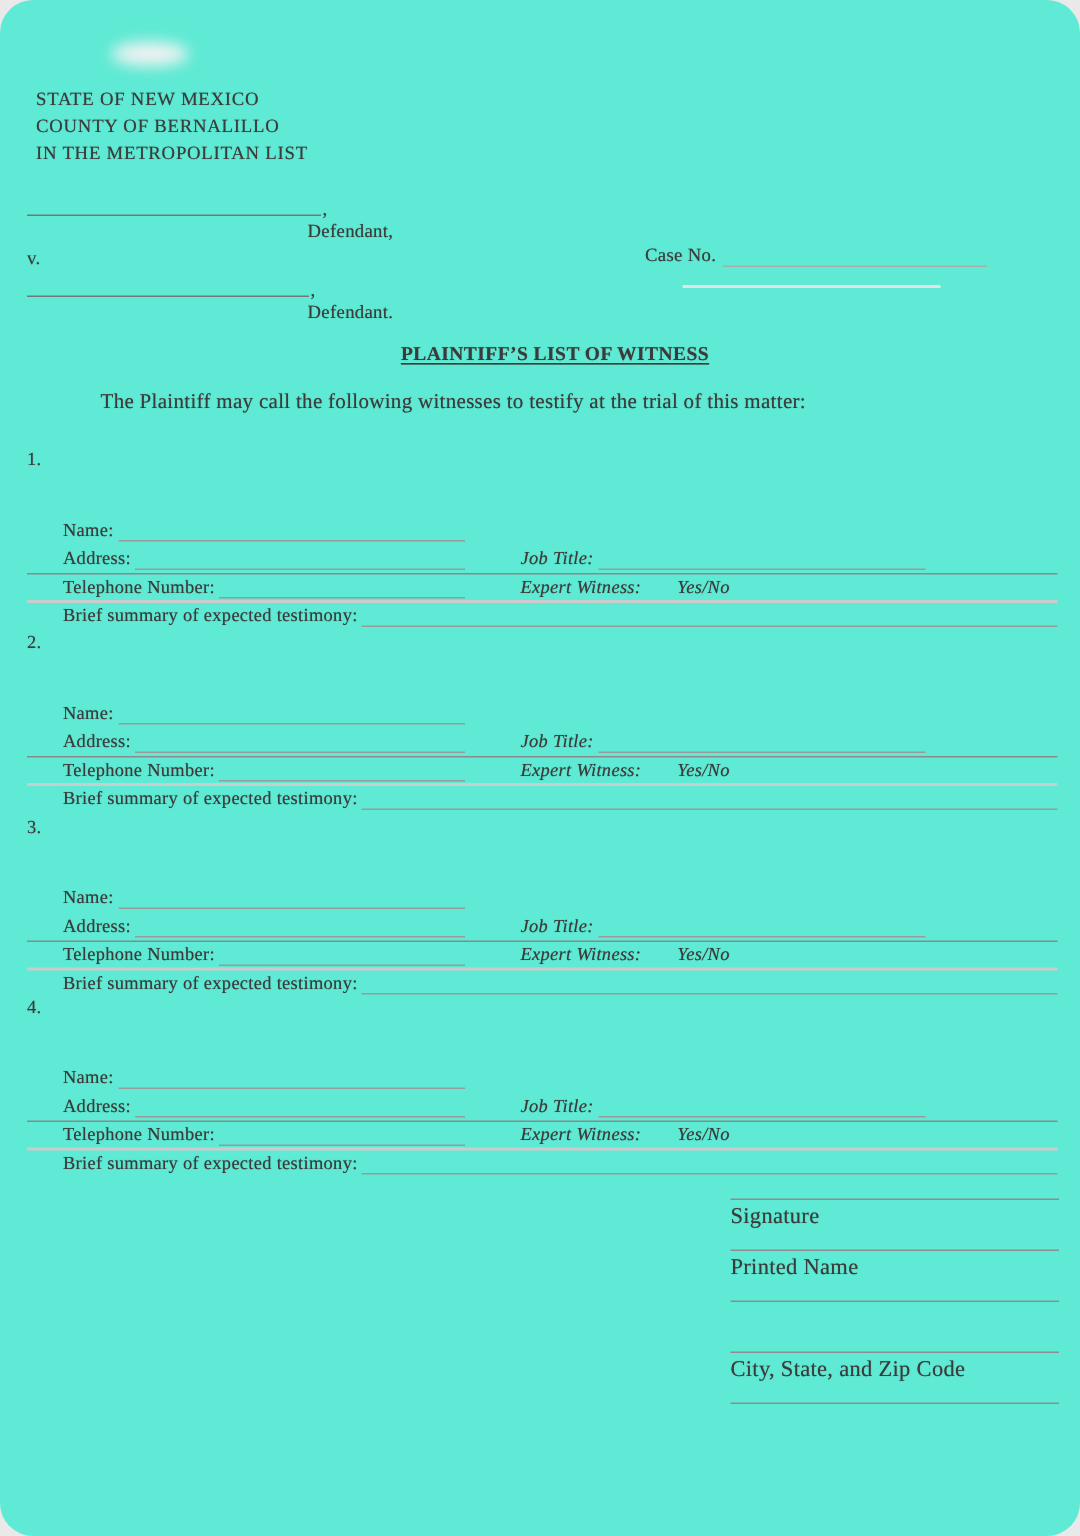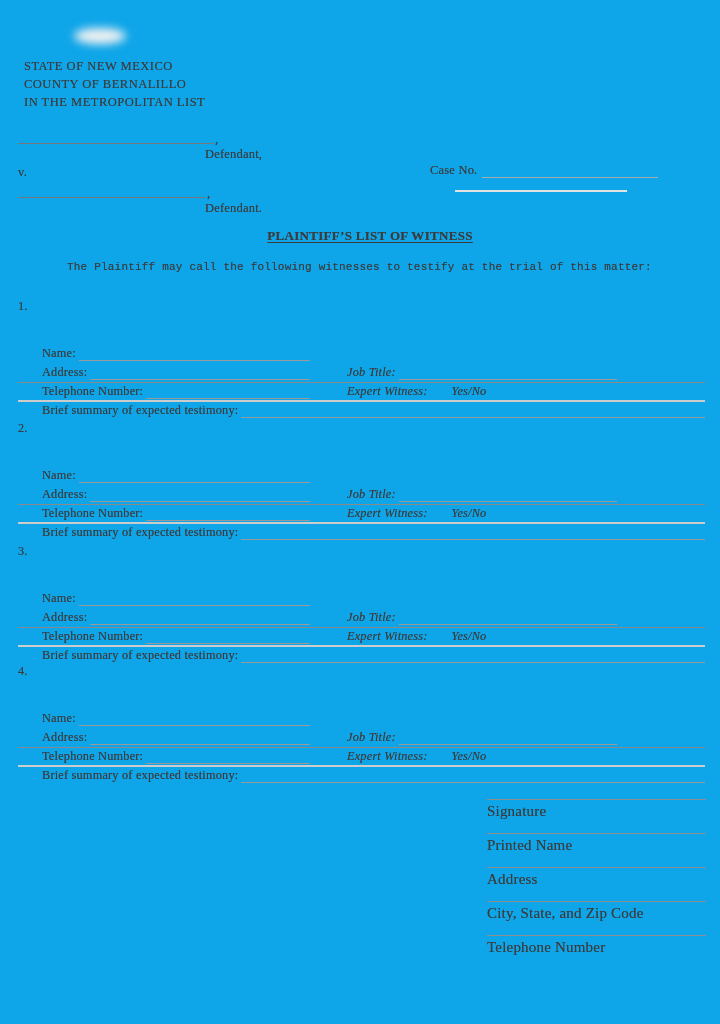--- a/index.html
+++ b/index.html
@@ -3,25 +3,26 @@
 <meta charset="utf-8">
 <style>
   :root{
     --ink:#3b3b3b;
     --fline:#9a9a9a;
     --sep1:#8a8a8a;
     --sep2:#cccccc;
   }
   html,body{margin:0;padding:0;background:#e9e9e9;}
   .page{
-    position:relative;width:720px;height:1024px;background:#0ea5e9;
+    position:relative;width:720px;height:1024px;background:#5eead4;
     font-family:"Liberation Serif","DejaVu Serif",serif;
     color:var(--ink);overflow:hidden;
     text-shadow:0 0 .6px rgba(64,64,64,.6);
     letter-spacing:.2px;
+    border-radius:22px;
   }
   .smudge{position:absolute;left:74px;top:28px;width:52px;height:16px;background:#f2f2f2;border-radius:50%;filter:blur(5px);}
   
   .court-header{position:absolute;left:24px;top:57px;font-size:12.5px;line-height:18px;letter-spacing:.5px;}
   
   .abs{position:absolute;}
   .cap-wrap{display:flex;align-items:flex-end;}
   .cap-blank{display:inline-block;height:13px;border-bottom:1px solid #767676;}
   .cap-comma{font-size:12.5px;line-height:10px;margin-left:1px;}
   .cap-text{font-size:12.5px;}
@@ -31,21 +32,21 @@
   .case-wrap{left:393px;top:163px;display:flex;align-items:flex-end;margin-left:37px;}
   .case-wrap .cap-text{margin-bottom:0;}
   .case-blank{width:176px;margin-left:5px;border-bottom:1px solid #ababab;}
   .case-ghost{left:455px;top:190px;width:172px;border-top:2px solid #e3e3e3;}
   .d-line{left:18px;top:184px;}
   .d-label{left:205px;top:201px;}
   
   .form-title{position:absolute;left:0;top:228px;width:740px;text-align:center;
     font-size:13px;font-weight:bold;letter-spacing:.3px;
     text-decoration:underline;text-underline-offset:2px;}
-  .intro{position:absolute;left:67px;top:261px;font-size:11px;font-family:Liberation Mono, monospace;}
+  .intro{position:absolute;left:67px;top:261px;font-size:14px;}
   
   #witness-blocks .wblock{position:absolute;left:18px;width:687px;height:110px;font-size:12.3px;}
   #witness-blocks .wblock:nth-child(1){top:298px;}
   #witness-blocks .wblock:nth-child(2){top:420px;}
   #witness-blocks .wblock:nth-child(3){top:543px;}
   #witness-blocks .wblock:nth-child(4){top:663px;}
   .wnum{position:absolute;left:0;top:1px;}
   .wrow{margin-left:24px;height:19px;display:flex;}
   .wrow .lbl{white-space:pre;}
   .uline{flex:1;height:14px;border-bottom:1px solid var(--fline);margin-left:3px;}
@@ -240,27 +241,25 @@
     <div class="sig-label">Signature</div>
   </div>
 
   <div class="sig-entry">
     <div class="sig-line"></div>
     <div class="sig-label">Printed Name</div>
   </div>
 
   <div class="sig-entry">
     <div class="sig-line"></div>
-    <div class="sig-label">Address</div>
   </div>
 
   <div class="sig-entry">
     <div class="sig-line"></div>
     <div class="sig-label">City, State, and Zip Code</div>
   </div>
 
   <div class="sig-entry">
     <div class="sig-line"></div>
-    <div class="sig-label">Telephone Number</div>
   </div>
 </div>
 
 </div>
 
 </body></html>

